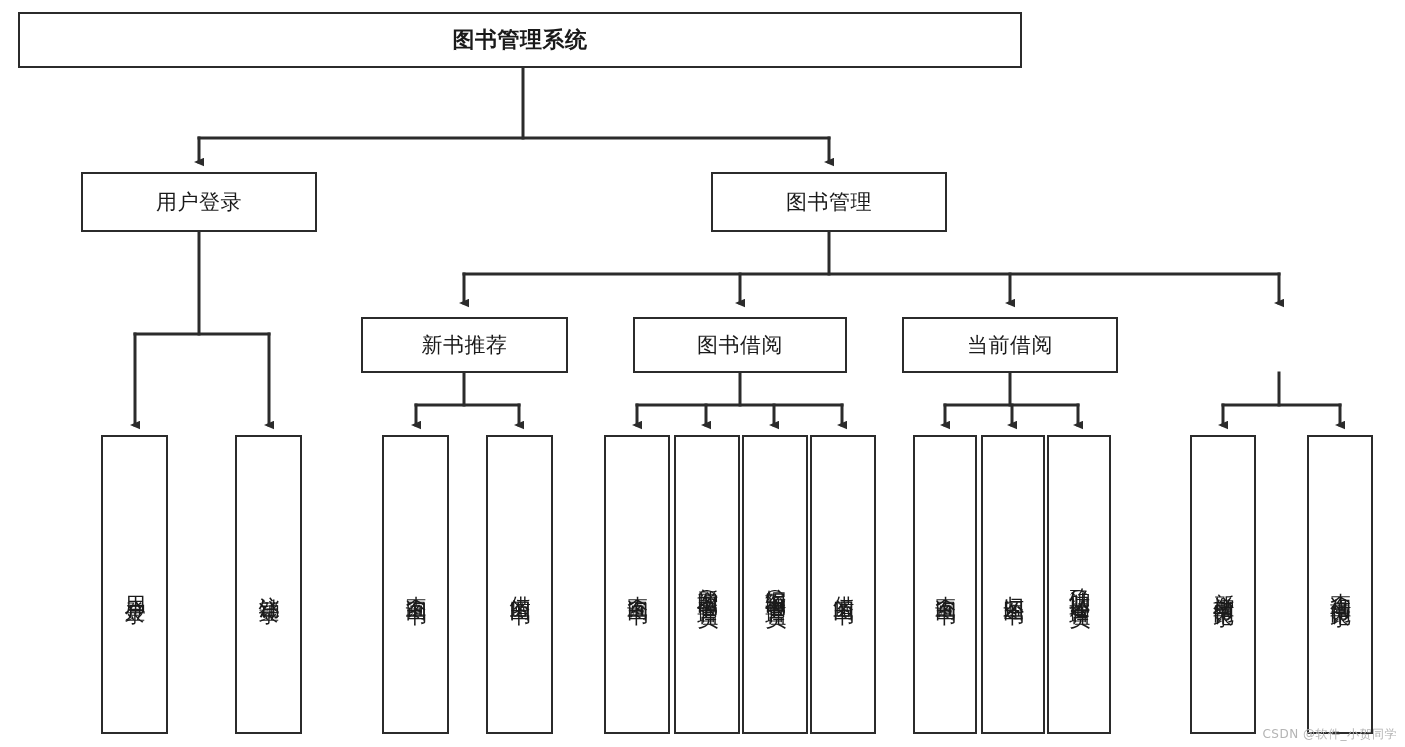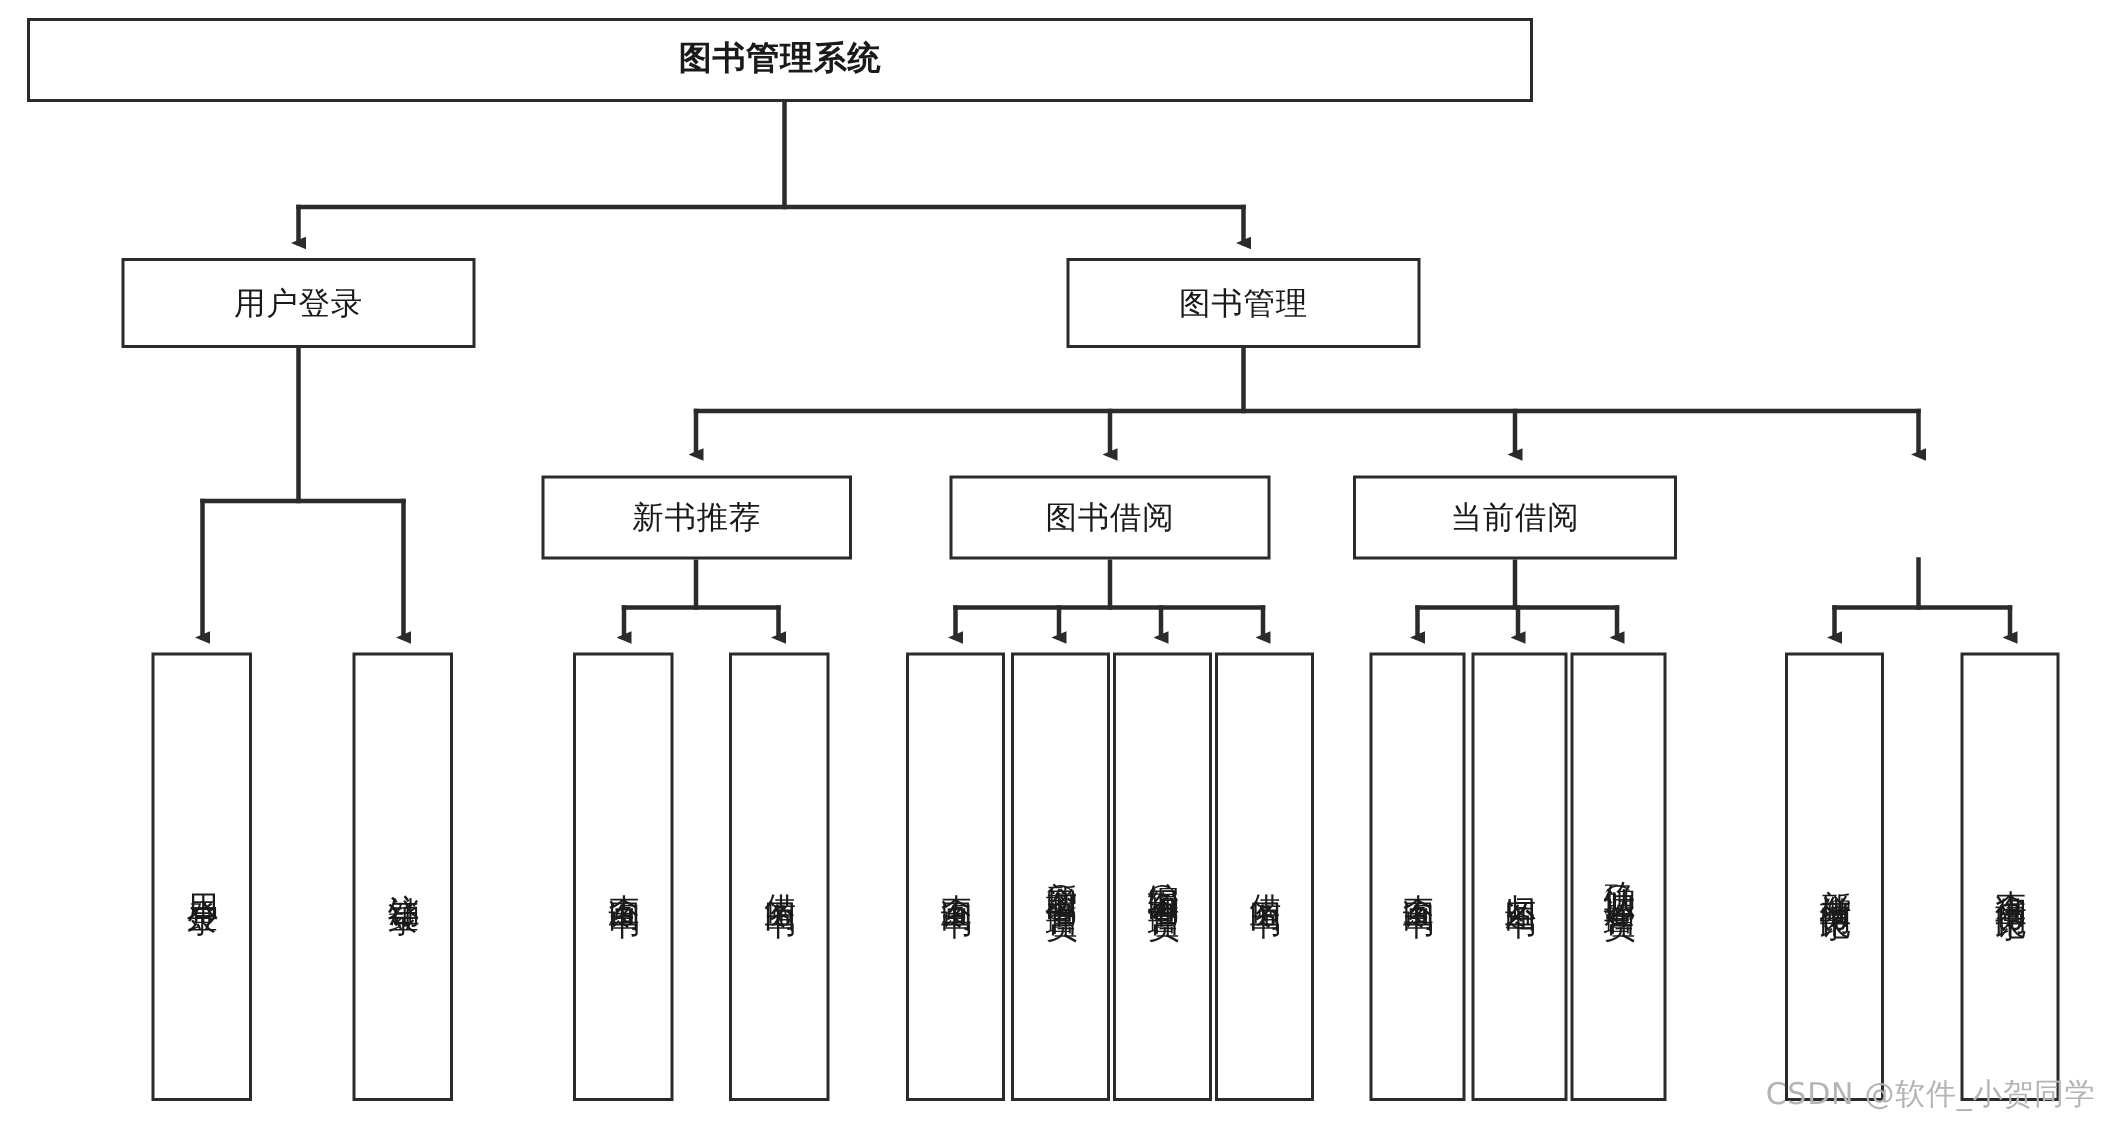--- a/index.html
+++ b/index.html
@@ -57,21 +57,21 @@
     line-height:1.30;
     letter-spacing:3px;
     color:#1a1a1a;
     white-space:nowrap;
     max-height:100%;
   }
   #watermark{
     position:absolute;
     right:8px;
     bottom:4px;
-    font-size:20px;
+    font-size:12px;
     color:#b4b4b4;
     letter-spacing:0.5px;
     z-index:5;
     white-space:nowrap;
   }
 </style>
 </head>
 <body>
 
 <div id="canvas">

